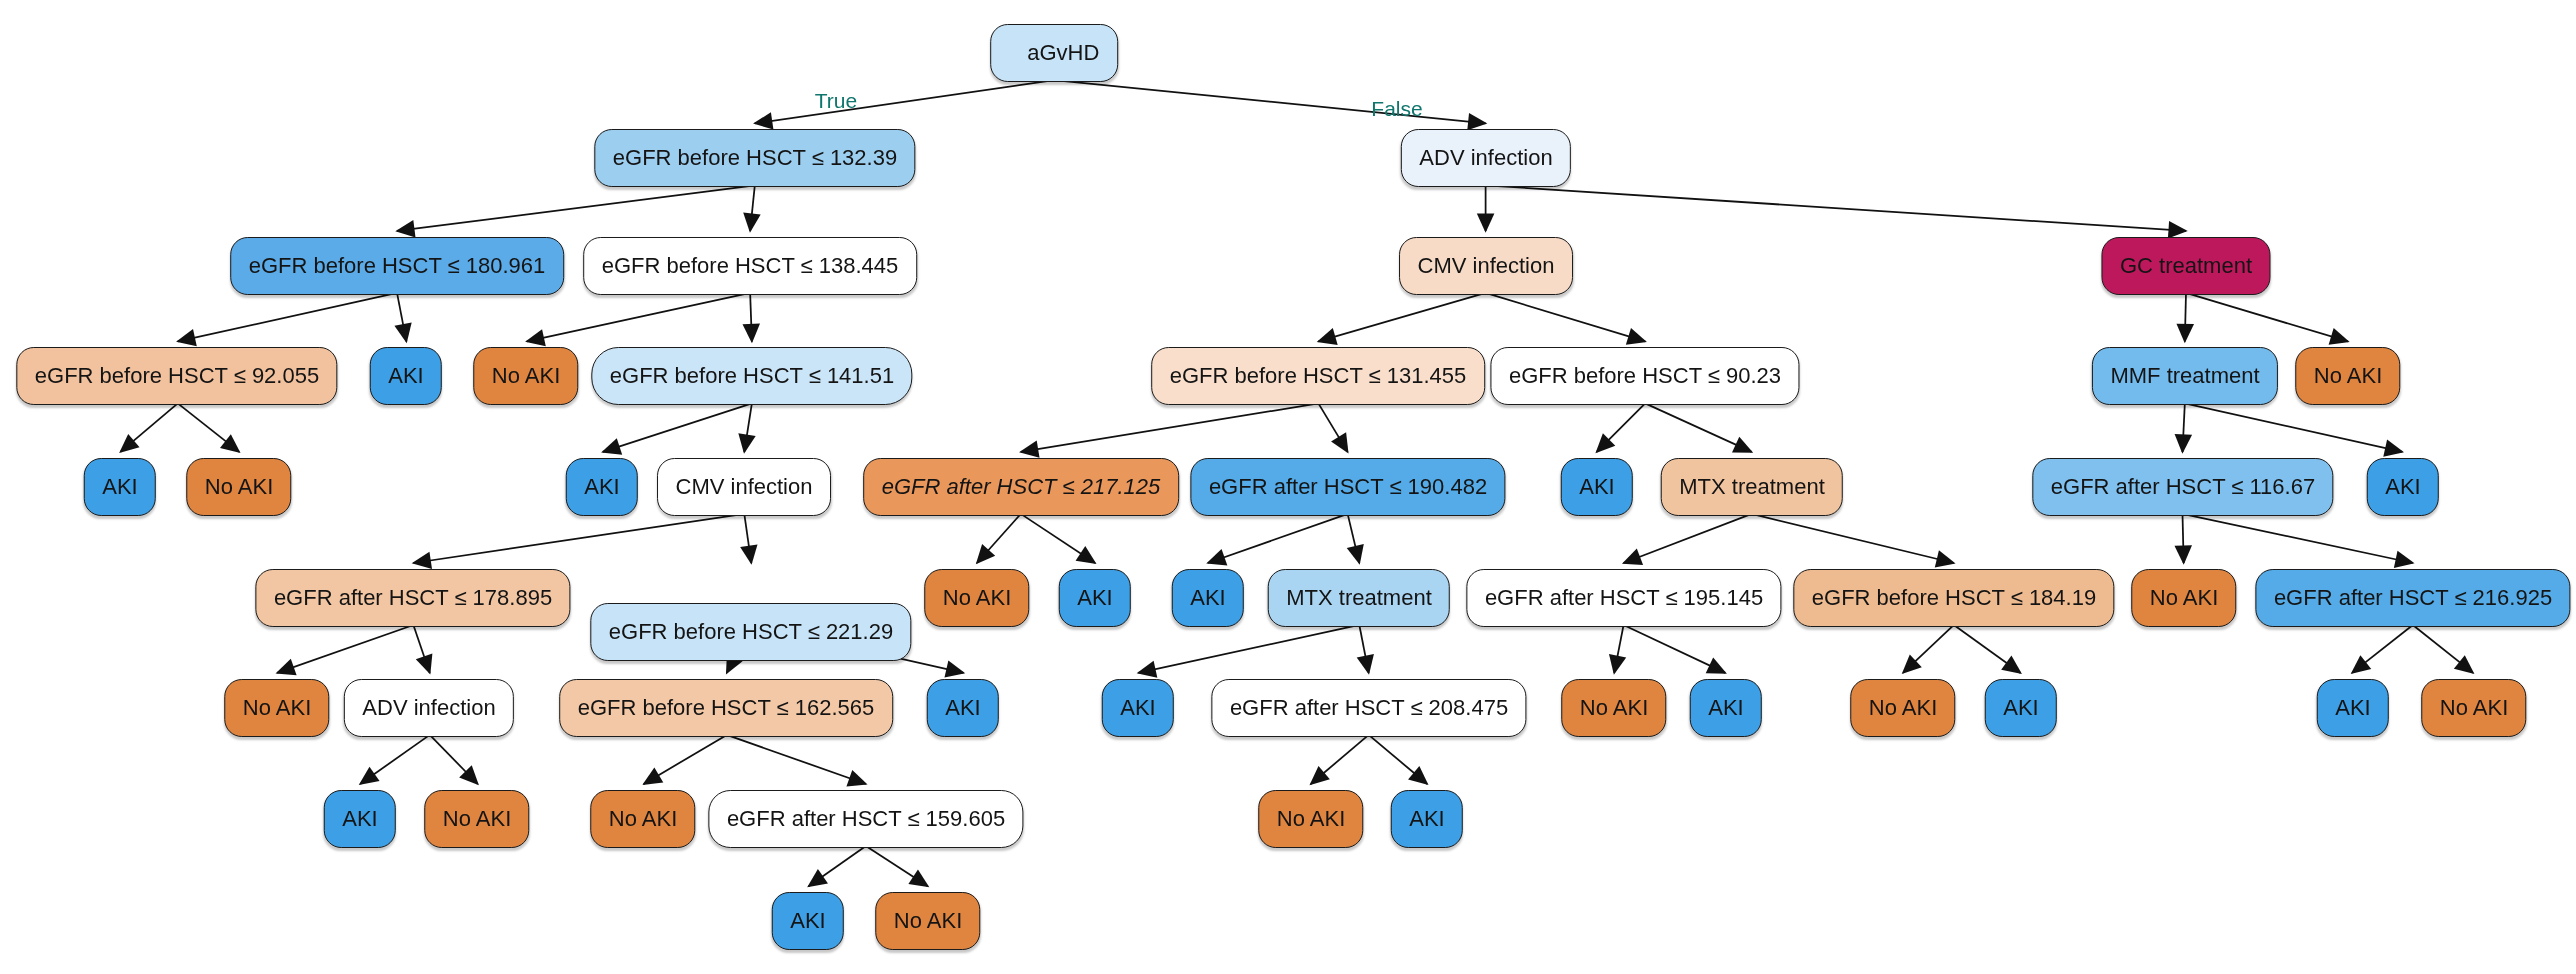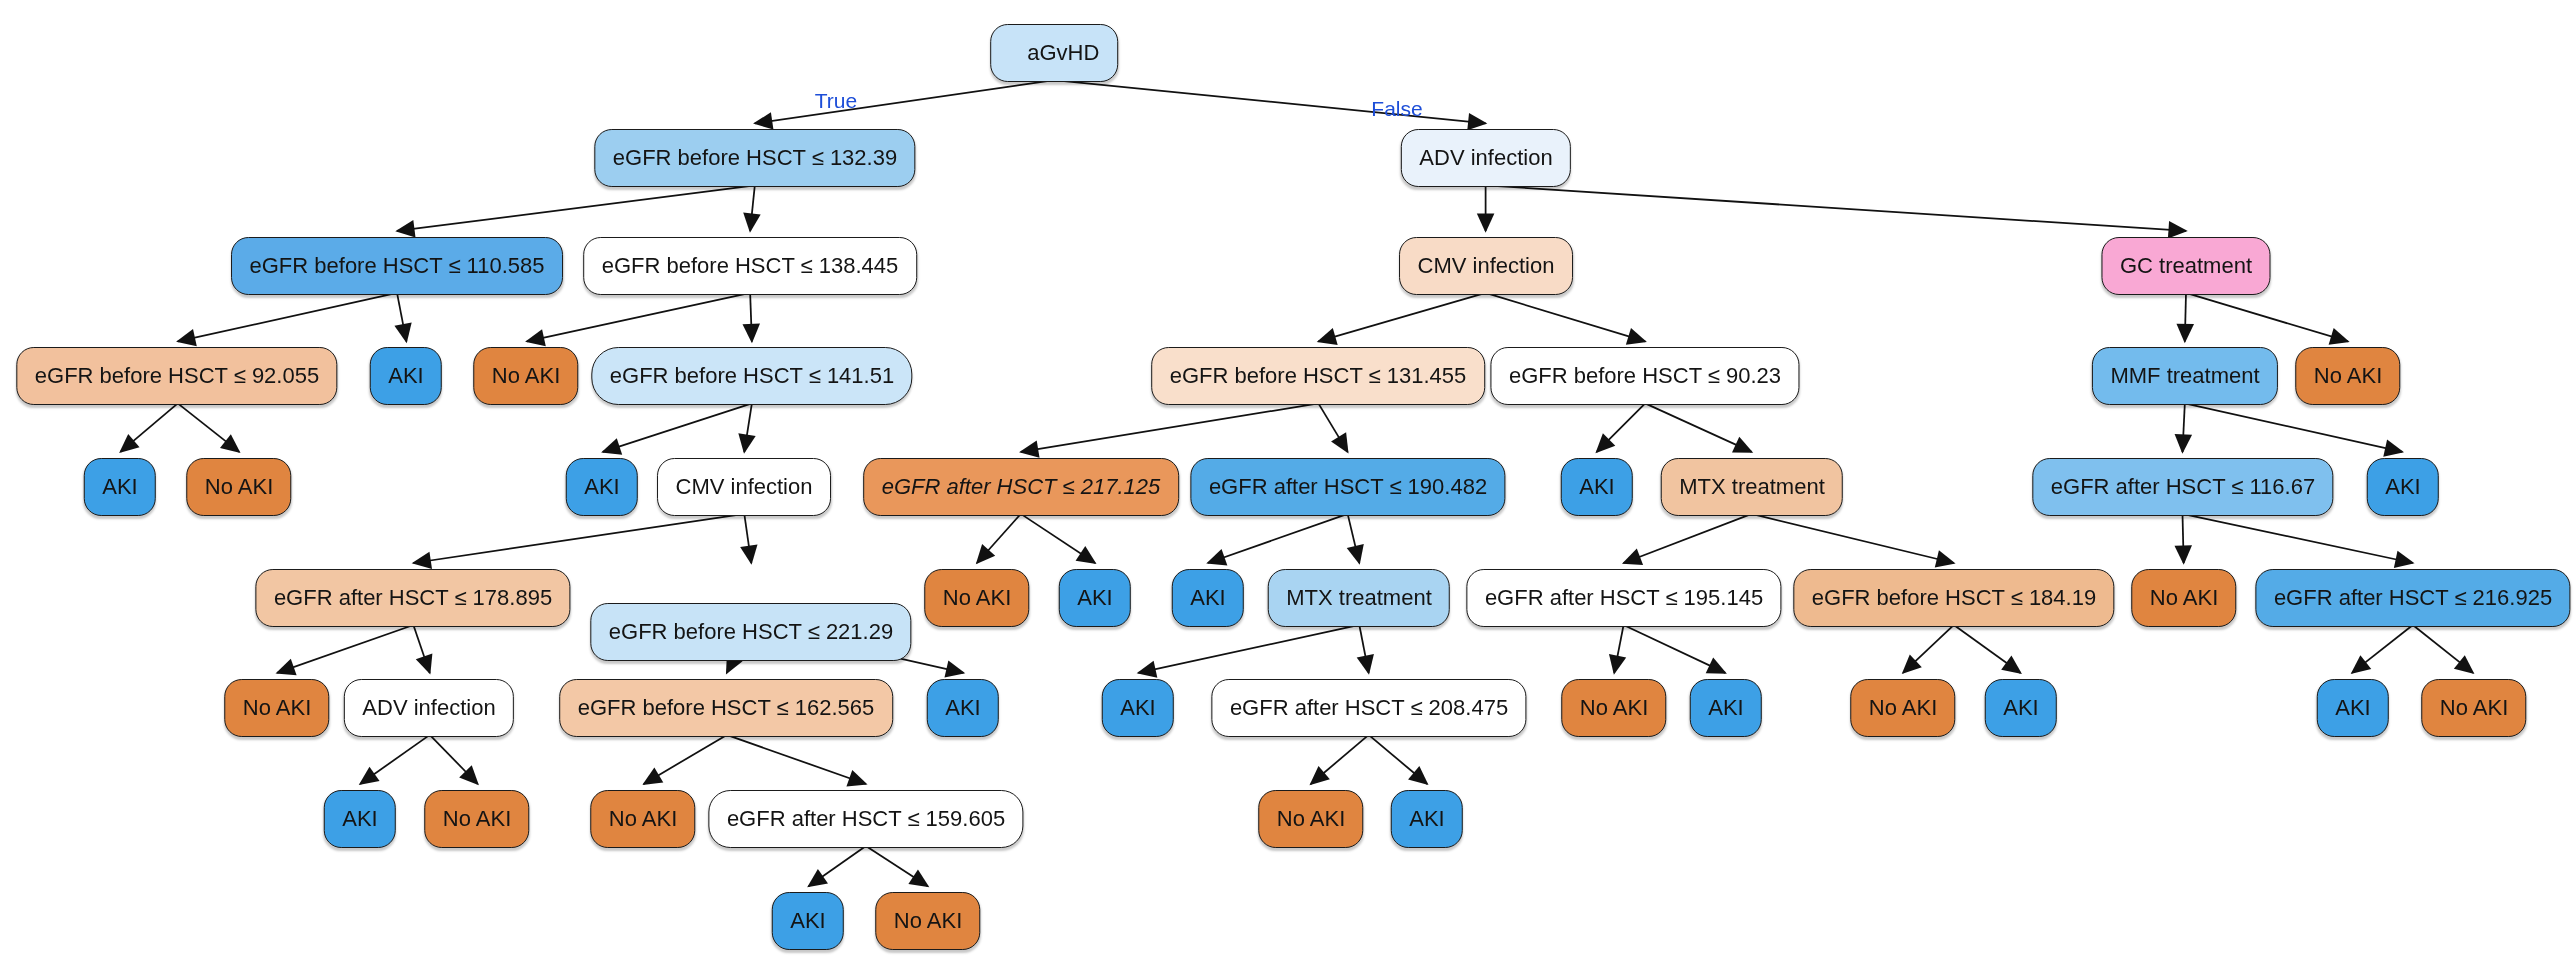--- a/index.html
+++ b/index.html
@@ -27,21 +27,21 @@
     font-size: 22px;
     color: #141414;
     white-space: nowrap;
     text-align: center;
     transform: translate(-50%, -50%);
     box-shadow: 0 2.9px 2.3px rgba(0,0,0,0.22);
   }
   .edge-label {
     position: absolute;
     font-size: 21px;
-    color: #1d4ed8;
+    color: #0f766e;
     transform: translate(-50%, -50%);
     white-space: nowrap;
   }
 </style>
 </head>
 <body>
 
 <div class="canvas">
   <svg id="edge-layer" viewBox="0 0 4404 1666" width="2576" height="974">
       <defs>
@@ -101,24 +101,24 @@
       <line x1="1242" y1="1257" x2="1480" y2="1341" stroke="#111111" stroke-width="3" marker-end="url(#arrow)"></line>
       <line x1="2340" y1="1257" x2="2241" y2="1341" stroke="#111111" stroke-width="3" marker-end="url(#arrow)"></line>
       <line x1="2340" y1="1257" x2="2440" y2="1341" stroke="#111111" stroke-width="3" marker-end="url(#arrow)"></line>
       <line x1="1480" y1="1447" x2="1382" y2="1516" stroke="#111111" stroke-width="3" marker-end="url(#arrow)"></line>
       <line x1="1480" y1="1447" x2="1586" y2="1516" stroke="#111111" stroke-width="3" marker-end="url(#arrow)"></line>
     </svg>
   <div id="node-layer">
       <div class="node" style="left: 1054px; top: 53px; background: rgb(199, 227, 248); border-color: rgb(27, 27, 27); padding-left: 36px;">aGvHD</div>
       <div class="node" style="left: 755px; top: 158px; background: rgb(156, 206, 240); border-color: rgb(27, 27, 27);">eGFR before HSCT ≤ 132.39</div>
       <div class="node" style="left: 1486px; top: 158px; background: rgb(233, 242, 251); border-color: rgb(27, 27, 27);">ADV infection</div>
-      <div class="node" style="left: 397px; top: 266px; background: rgb(91, 171, 232); border-color: rgb(27, 27, 27);">eGFR before HSCT ≤ 110.585</div>
+      <div class="node" style="left: 397px; top: 266px; background: rgb(91, 171, 232); border-color: rgb(27, 27, 27);">eGFR before HSCT ≤ 180.961</div>
       <div class="node" style="left: 750px; top: 266px; background: rgb(255, 255, 255); border-color: rgb(27, 27, 27);">eGFR before HSCT ≤ 138.445</div>
       <div class="node" style="left: 1486px; top: 266px; background: rgb(248, 219, 198); border-color: rgb(27, 27, 27);">CMV infection</div>
-      <div class="node" style="left: 2186px; top: 266px; background: #f9a8d4; border-color: rgb(27, 27, 27);">GC treatment</div>
+      <div class="node" style="left: 2186px; top: 266px; background: #be185d; border-color: rgb(27, 27, 27);">GC treatment</div>
       <div class="node" style="left: 177px; top: 376px; background: rgb(242, 193, 157); border-color: rgb(27, 27, 27);">eGFR before HSCT ≤ 92.055</div>
       <div class="node" style="left: 406px; top: 376px; background: rgb(61, 160, 230); border-color: rgb(27, 27, 27);">AKI</div>
       <div class="node" style="left: 526px; top: 376px; background: rgb(224, 133, 64); border-color: rgb(27, 27, 27);">No AKI</div>
       <div class="node" style="left: 752px; top: 376px; background: rgb(203, 229, 248); border-color: rgb(27, 27, 27); border-radius: 27px;">eGFR before HSCT ≤ 141.51</div>
       <div class="node" style="left: 1318px; top: 376px; background: rgb(249, 223, 203); border-color: rgb(27, 27, 27);">eGFR before HSCT ≤ 131.455</div>
       <div class="node" style="left: 1645px; top: 376px; background: rgb(255, 255, 255); border-color: rgb(27, 27, 27);">eGFR before HSCT ≤ 90.23</div>
       <div class="node" style="left: 2185px; top: 376px; background: rgb(115, 187, 237); border-color: rgb(27, 27, 27);">MMF treatment</div>
       <div class="node" style="left: 2348px; top: 376px; background: rgb(224, 133, 64); border-color: rgb(27, 27, 27);">No AKI</div>
       <div class="node" style="left: 120px; top: 487px; background: rgb(61, 160, 230); border-color: rgb(27, 27, 27);">AKI</div>
       <div class="node" style="left: 239px; top: 487px; background: rgb(224, 133, 64); border-color: rgb(27, 27, 27);">No AKI</div>

